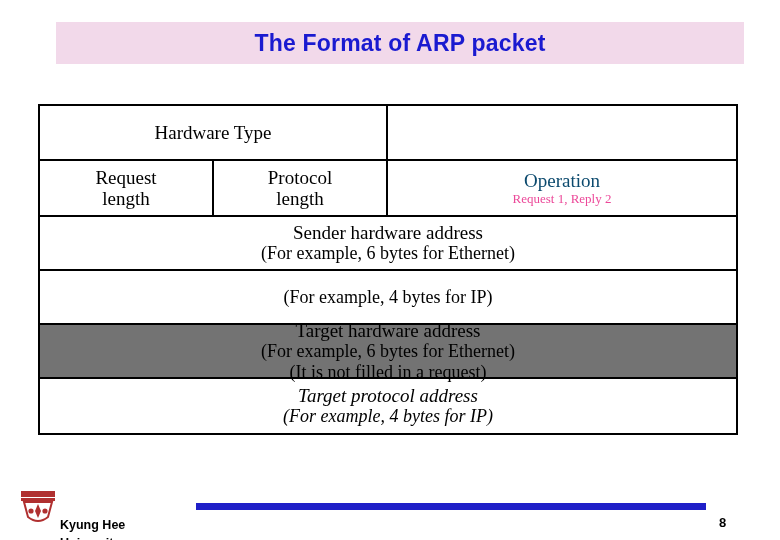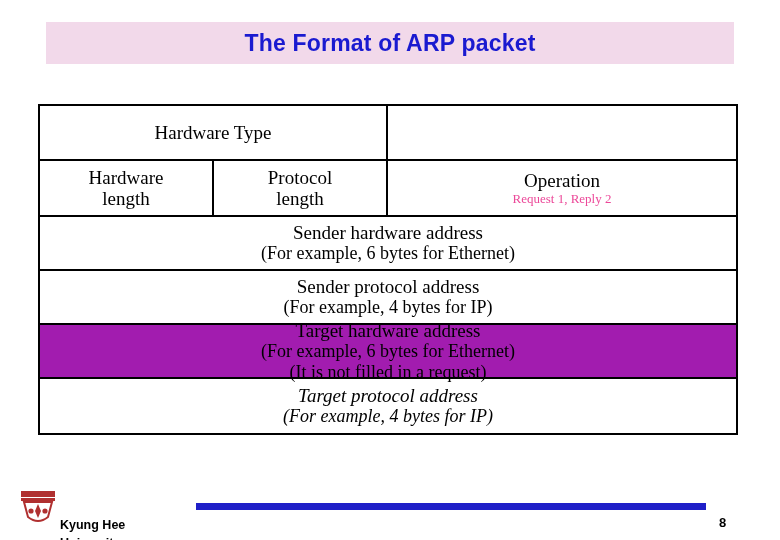--- a/index.html
+++ b/index.html
@@ -11,21 +11,21 @@
     height: 540px;
     background: #ffffff;
     font-family: "Liberation Sans", sans-serif;
     overflow: hidden;
     position: relative;
   }
 
   
   .title-banner {
     position: absolute;
-    left: 46px;
+    left: 56px;
     top: 22px;
     width: 688px;
     height: 42px;
     background: #f2d9ea;
     display: flex;
     align-items: center;
     justify-content: center;
   }
   .title-text {
     font-family: "Liberation Sans", sans-serif;
@@ -77,38 +77,38 @@
     line-height: 1.12;
     white-space: nowrap;
   }
   .line-sub {
     font-family: "Liberation Serif", serif;
     font-size: 18px;
     line-height: 1.15;
     white-space: nowrap;
   }
   .op-main {
-    color: #000000;
+    color: #0c4a6e;
     font-size: 19px;
     font-family: "Liberation Serif", serif;
     line-height: 1.12;
   }
   .op-sub {
     color: #ec4899;
     font-size: 13px;
     font-family: "Liberation Serif", serif;
     line-height: 1.2;
   }
   .row-h1 { height: 55px; }
   .row-h2 { height: 56px; }
   .row-h3 { height: 54px; }
   .row-h4 { height: 54px; }
   .row-h5 { height: 54px; }
   .row-h6 { height: 54px; font-style: italic; }
-  .highlight { background: #a21caf; }
+  .highlight { background: #737373; }
 
   
   .footer-logo {
     position: absolute;
     left: 18px;
     top: 487px;
     width: 40px;
     height: 40px;
   }
   .footer-univ {
@@ -149,21 +149,21 @@
 <div class="packet">
 
   <div class="prow row-h1">
     <div class="cell c-half divider">
       <span class="line-main">Hardware Type</span>
     </div>
   </div>
 
   <div class="prow row-h2">
     <div class="cell c-quarter divider">
-      <span class="line-main">Hardware</span>
+      <span class="line-main">Request</span>
       <span class="line-main">length</span>
     </div>
     <div class="cell c-quarter divider">
       <span class="line-main">Protocol</span>
       <span class="line-main">length</span>
     </div>
     <div class="cell c-half">
       <span class="op-main">Operation</span>
       <span class="op-sub">Request 1, Reply 2</span>
     </div>
@@ -171,21 +171,20 @@
 
   <div class="prow row-h3">
     <div class="cell" style="width:100%">
       <span class="line-main">Sender hardware address</span>
       <span class="line-sub">(For example, 6 bytes for Ethernet)</span>
     </div>
   </div>
 
   <div class="prow row-h4">
     <div class="cell" style="width:100%">
-      <span class="line-main">Sender protocol address</span>
       <span class="line-sub">(For example, 4 bytes for IP)</span>
     </div>
   </div>
 
   <div class="prow row-h5 highlight">
     <div class="cell" style="width:100%">
       <span class="line-main">Target hardware address</span>
       <span class="line-sub">(For example, 6 bytes for Ethernet)</span>
       <span class="line-sub">(It is not filled in a request)</span>
     </div>

